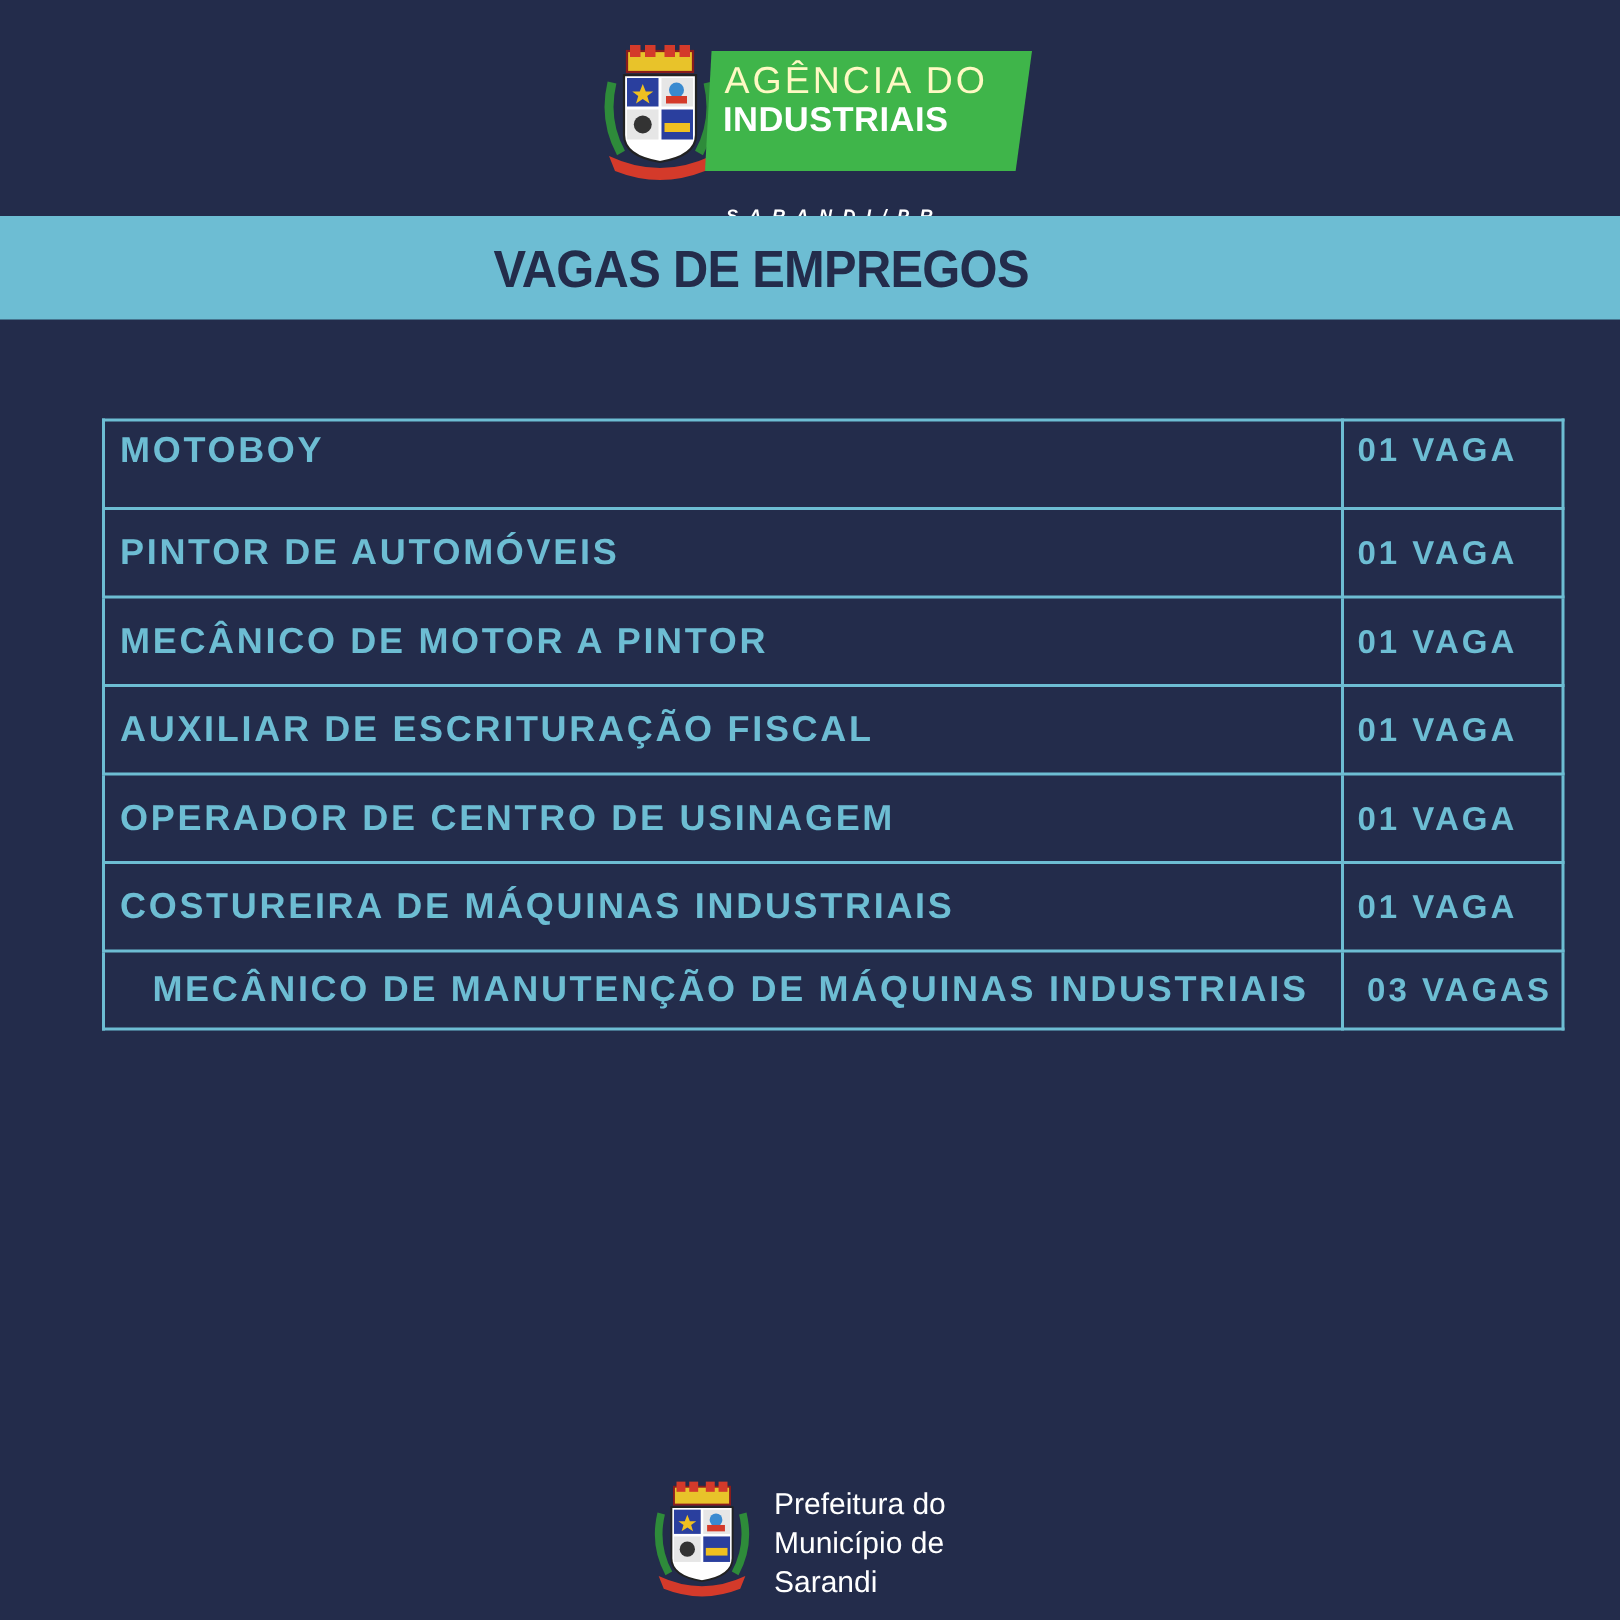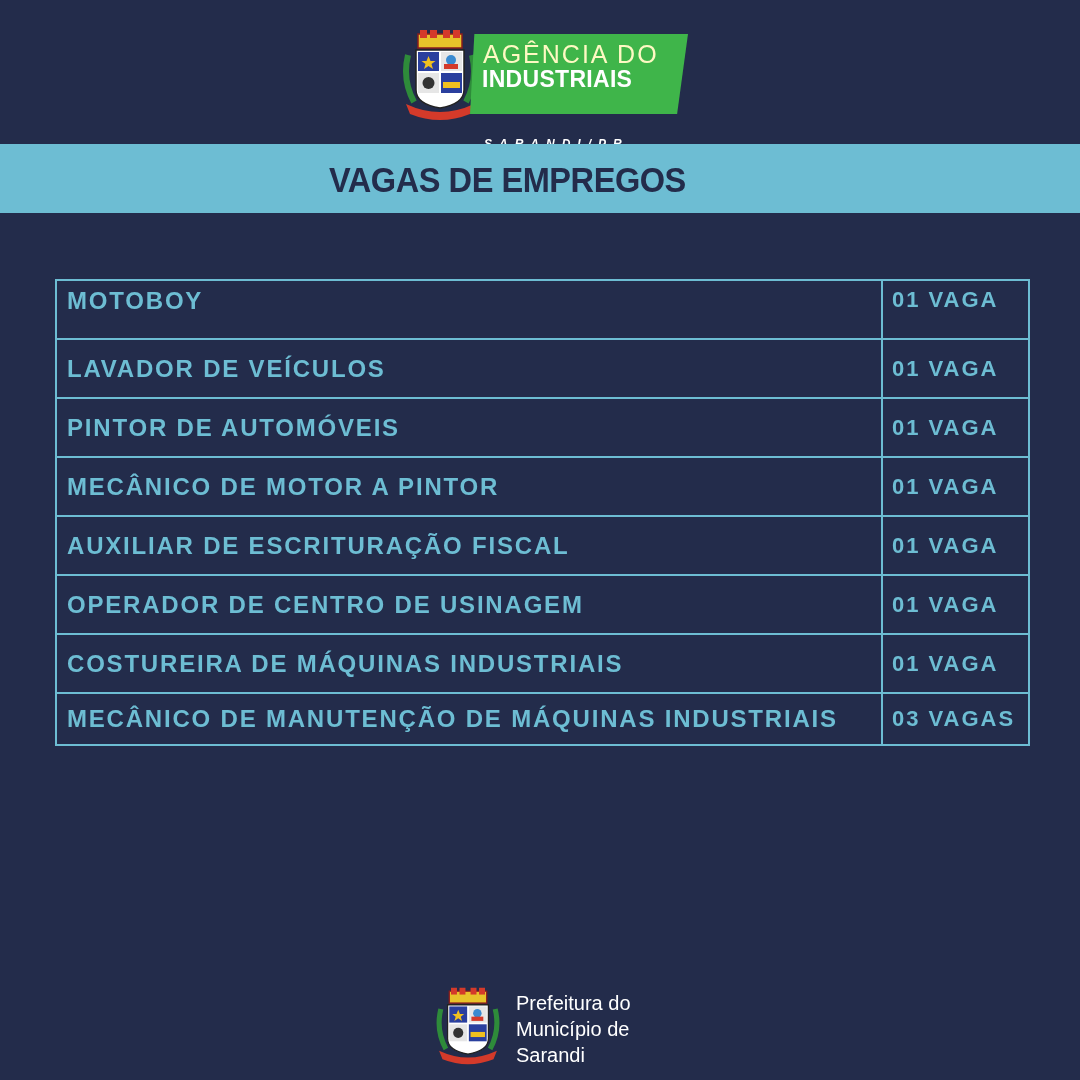--- a/index.html
+++ b/index.html
@@ -34,31 +34,31 @@
   .banner {
     position:absolute; left:0; top:144px; width:1080px; height:69px;
     background:#6dbdd3;
   }
   .banner-title {
     position:absolute; left:329px; top:160px; font-size:35px; font-weight:bold;
     color:#232c4b; white-space:nowrap; transform:scaleX(0.93); transform-origin:left center;
     letter-spacing:-0.5px;
   }
   .jobs-table {
-    position:absolute; left:55px; top:279px; width:975px;
+    position:absolute; left:68px; top:279px; width:975px;
     border-collapse:collapse;
   }
   .jobs-table td {
     border:2px solid #6dbdd3; color:#6dbdd3; font-weight:bold;
     font-size:24px; letter-spacing:1.8px; white-space:nowrap;
     padding:0 0 0 10px; height:57px; vertical-align:middle;
   }
   .jobs-table td.qty { width:136px; padding-left:9px; font-size:22px; letter-spacing:2px; }
   .jobs-table tr:first-child td { height:51px; vertical-align:top; padding-top:6px; }
-  .jobs-table tr:last-child td { height:50px; }
+  .jobs-table tr:last-child td { height:50px;text-align:center; }
   .footer-logo {
     position:absolute; left:434px; top:986px; width:230px; height:80px;
   }
   .footer-crest { position:absolute; left:0; top:0; width:68px; height:80px; }
   .footer-text {
     position:absolute; left:82px; top:4px; color:#fff; font-size:20px; line-height:26px;
   }
 </style>
 </head>
 <body>
@@ -94,24 +94,20 @@
   <div class="agency-line3">SARANDI/PR.</div>
 </div>
 
 <div class="banner"></div>
 <div class="banner-title">VAGAS DE EMPREGOS</div>
 
 <table class="jobs-table">
   <tbody>
     <tr>
       <td>MOTOBOY</td>
-      <td class="qty">01 VAGA</td>
-    </tr>
-    <tr>
-      <td>LAVADOR DE VEÍCULOS</td>
       <td class="qty">01 VAGA</td>
     </tr>
     <tr>
       <td>PINTOR DE AUTOMÓVEIS</td>
       <td class="qty">01 VAGA</td>
     </tr>
     <tr>
       <td>MECÂNICO DE MOTOR A PINTOR</td>
       <td class="qty">01 VAGA</td>
     </tr>

